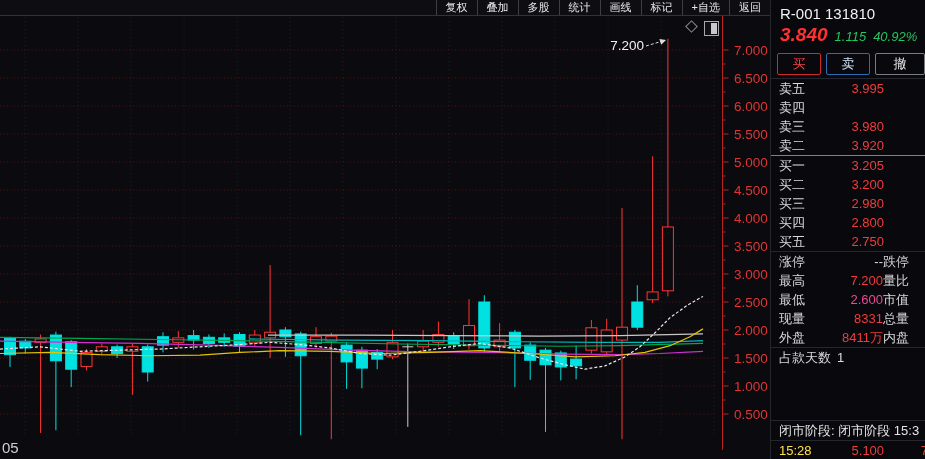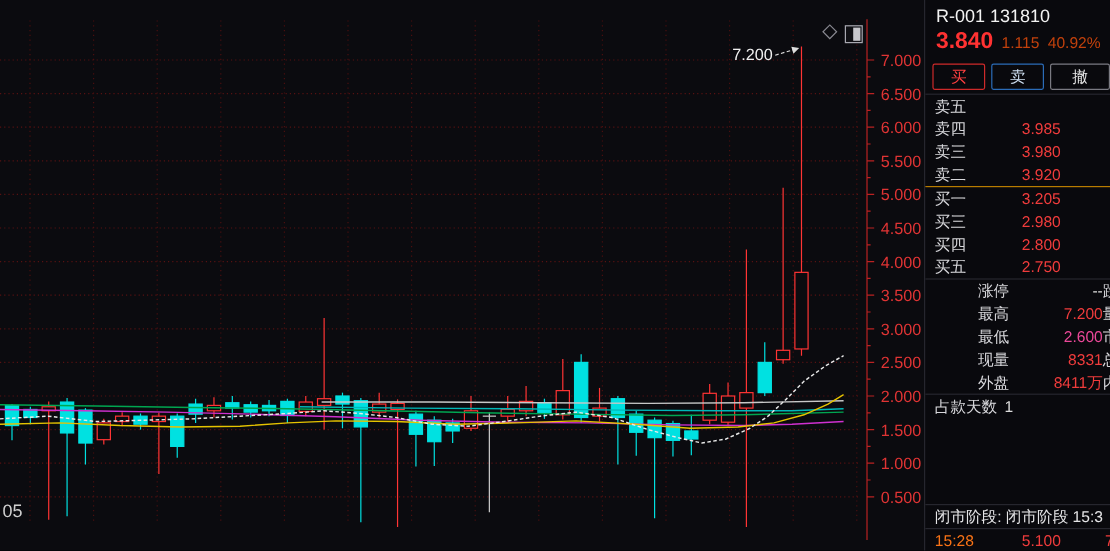--- a/index.html
+++ b/index.html
@@ -16,48 +16,48 @@
   .tb:last-child{border-right:1px solid #3e3e48;}
 
   
   .annotation{position:absolute;left:592px;top:38px;width:52px;text-align:right;
               font-size:13.5px;color:#f0f0f0;}
   .diamond{position:absolute;left:687px;top:22px;width:9px;height:9px;
            border:1.5px solid #8a8a92;transform:rotate(45deg);background:transparent;}
   .layout-icon{position:absolute;left:704px;top:21px;width:15px;height:15px;
                border:1.5px solid #a8a8b0;background:#101014;}
   .layout-icon i{position:absolute;right:1px;top:1px;bottom:1px;width:6px;background:#c8c8cc;display:block;}
-  .xlabel{position:absolute;left:2px;top:418px;font-size:15px;color:#cfcfcf;}
+  .xlabel{position:absolute;left:2px;top:439px;font-size:15px;color:#cfcfcf;}
 
   
   .panel{position:absolute;left:770px;top:0;width:155px;height:459px;background:#09090d;
          border-left:1px solid #26262e;overflow:hidden;display:flex;flex-direction:column;}
   .p-title{height:24px;line-height:27px;padding-left:9px;color:#f2f2f2;font-size:15px;flex:none;}
-  .p-price{height:27px;display:flex;align-items:baseline;padding-left:9px;gap:7px;flex:none;}
+  .p-price{height:27px;display:flex;align-items:baseline;padding-left:9px;gap:7px;flex:none;font-style:italic;}
   .px{font-size:19px;font-weight:bold;color:#ff3232;}
-  .pc{font-size:13px;color:#c2410c;}
+  .pc{font-size:13px;color:#22c55e;}
   .p-btns{height:27px;display:flex;gap:5px;padding:2px 0 3px 6px;flex:none;}
   .p-btns button{background:transparent;height:22px;width:53px;font-size:13px;border-radius:2px;padding:0;}
   .b-buy{border:1px solid #cf2a2a;color:#ff4040;}
   .b-sell{border:1px solid #2b6cb8;color:#cfe0f2;}
   .b-cancel{border:1px solid #7a7a82;color:#e8e8e8;width:60px!important;}
   .sep{height:1px;background:#26262e;flex:none;}
   .sep.or{background:#b87c00;}
   .qrow{height:19px;display:flex;align-items:center;font-size:13px;padding-left:8px;color:#d8d8dc;flex:none;}
   .qrow .v{flex:1;text-align:right;padding-right:41px;color:#f03c3c;}
   .irow{height:19px;display:flex;align-items:center;font-size:13px;padding-left:8px;color:#d8d8dc;flex:none;white-space:nowrap;}
-  .irow .l{width:58px;flex:none;margin-left:36px;}
+  .irow .l{width:58px;flex:none;}
   .irow .v{width:46px;flex:none;text-align:right;}
   .irow .rl{color:#d8d8dc;}
   .v.red{color:#f03c3c;} .v.green{color:#ec4899;} .v.white{color:#dcdcdc;}
   .days .v{width:auto;margin-left:6px;}
   .sp{flex:1;}
   .status{height:19px;line-height:19px;font-size:13px;color:#e4e4e6;padding-left:8px;white-space:nowrap;flex:none;}
   .ticker{height:18px;display:flex;align-items:center;font-size:13px;flex:none;}
-  .t-time{color:#f97316;padding-left:8px;}
+  .t-time{color:#fde047;padding-left:8px;}
   .t-price{color:#f03c3c;margin-left:40px;}
   .t-vol{color:#f03c3c;margin-left:auto;margin-right:-3px;}
 </style>
 </head>
 <body>
 
 <div class="app">
 
   <svg id="chart" xmlns="http://www.w3.org/2000/svg">
       <line x1="0" y1="50" x2="716" y2="50" stroke="#571212" stroke-dasharray="1 2.5"></line>
@@ -221,20 +221,30 @@
       <polyline points="268,335.03999999999996 360,335.03999999999996 450,335.59999999999997 540,336.16 620,335.59999999999997 703,333.92" fill="none" stroke="#c8c8c8" stroke-width="1.2"></polyline>
       <polyline points="250,338.96000000000004 340,340.08 430,340.64 520,341.76 600,342.32 660,342.32 703,340.64" fill="none" stroke="#00b8b8" stroke-width="1.2"></polyline>
       <polyline points="0,337.28 80,338.40000000000003 160,339.52 240,340.64 320,342.32 400,344 480,345.12 560,346.24 620,345.68 703,343.44" fill="none" stroke="#00a651" stroke-width="1.2"></polyline>
       <polyline points="0,341.2 70,342.32 140,343.44 210,345.12 280,347.36 350,350.16 420,351.84 490,352.40000000000003 560,354.08 620,354.64 660,353.52 703,351.28" fill="none" stroke="#d030d0" stroke-width="1.2"></polyline>
       <polyline points="0,353.52 50,352.40000000000003 100,354.64 150,355.76 200,355.2 240,352.40000000000003 280,350.72 330,351.28 380,353.52 430,352.40000000000003 480,350.72 530,353.52 575,356.88 615,355.76 645,352.40000000000003 670,345.68 690,336.72 703,328.88" fill="none" stroke="#e6c300" stroke-width="1.2"></polyline>
       <polyline points="0,349.03999999999996 40,346.8 80,351.28 120,350.16 160,349.03999999999996 200,346.8 240,344.56 270,342.32 300,344.56 330,347.92 360,353.52 390,355.2 420,351.28 450,346.8 480,343.44 510,347.92 540,358 565,364.72 585,369.2 605,365.84 625,356.88 640,346.8 655,332.8 670,317.67999999999995 688,304.79999999999995 703,296.40000000000003" fill="none" stroke="#e8e8e8" stroke-width="1.2" stroke-dasharray="3 2"></polyline>
       <line x1="646" y1="46" x2="661" y2="41.5" stroke="#dddddd" stroke-dasharray="3 2"></line>
       <polygon points="666,40 661.2,44.7 659.4,38.9" fill="#dddddd"></polygon>
     </svg>
 
+  <div class="toolbar">
+    <span class="tb">复权</span>
+    <span class="tb">叠加</span>
+    <span class="tb">多股</span>
+    <span class="tb">统计</span>
+    <span class="tb">画线</span>
+    <span class="tb">标记</span>
+    <span class="tb">+自选</span>
+    <span class="tb">返回</span>
+  </div>
 
   <div class="annotation">7.200</div>
   <div class="diamond"></div>
   <div class="layout-icon">
       <i></i>
     </div>
   <div class="xlabel">05</div>
 
   <div class="panel">
     <div class="p-title">R-001 131810</div>
@@ -245,37 +255,41 @@
     </div>
     <div class="p-btns">
       <button class="b-buy">买</button>
       <button class="b-sell">卖</button>
       <button class="b-cancel">撤</button>
     </div>
     <div class="sep"></div>
 
     <div class="qrow">
         <span>卖五</span>
+        <span class="v">3.995</span>
       </div>
     <div class="qrow">
         <span>卖四</span>
-        <span class="v">3.985</span>
       </div>
     <div class="qrow">
         <span>卖三</span>
         <span class="v">3.980</span>
       </div>
     <div class="qrow">
         <span>卖二</span>
         <span class="v">3.920</span>
       </div>
     <div class="sep or"></div>
     <div class="qrow">
         <span>买一</span>
         <span class="v">3.205</span>
+      </div>
+    <div class="qrow">
+        <span>买二</span>
+        <span class="v">3.200</span>
       </div>
     <div class="qrow">
         <span>买三</span>
         <span class="v">2.980</span>
       </div>
     <div class="qrow">
         <span>买四</span>
         <span class="v">2.800</span>
       </div>
     <div class="qrow">

